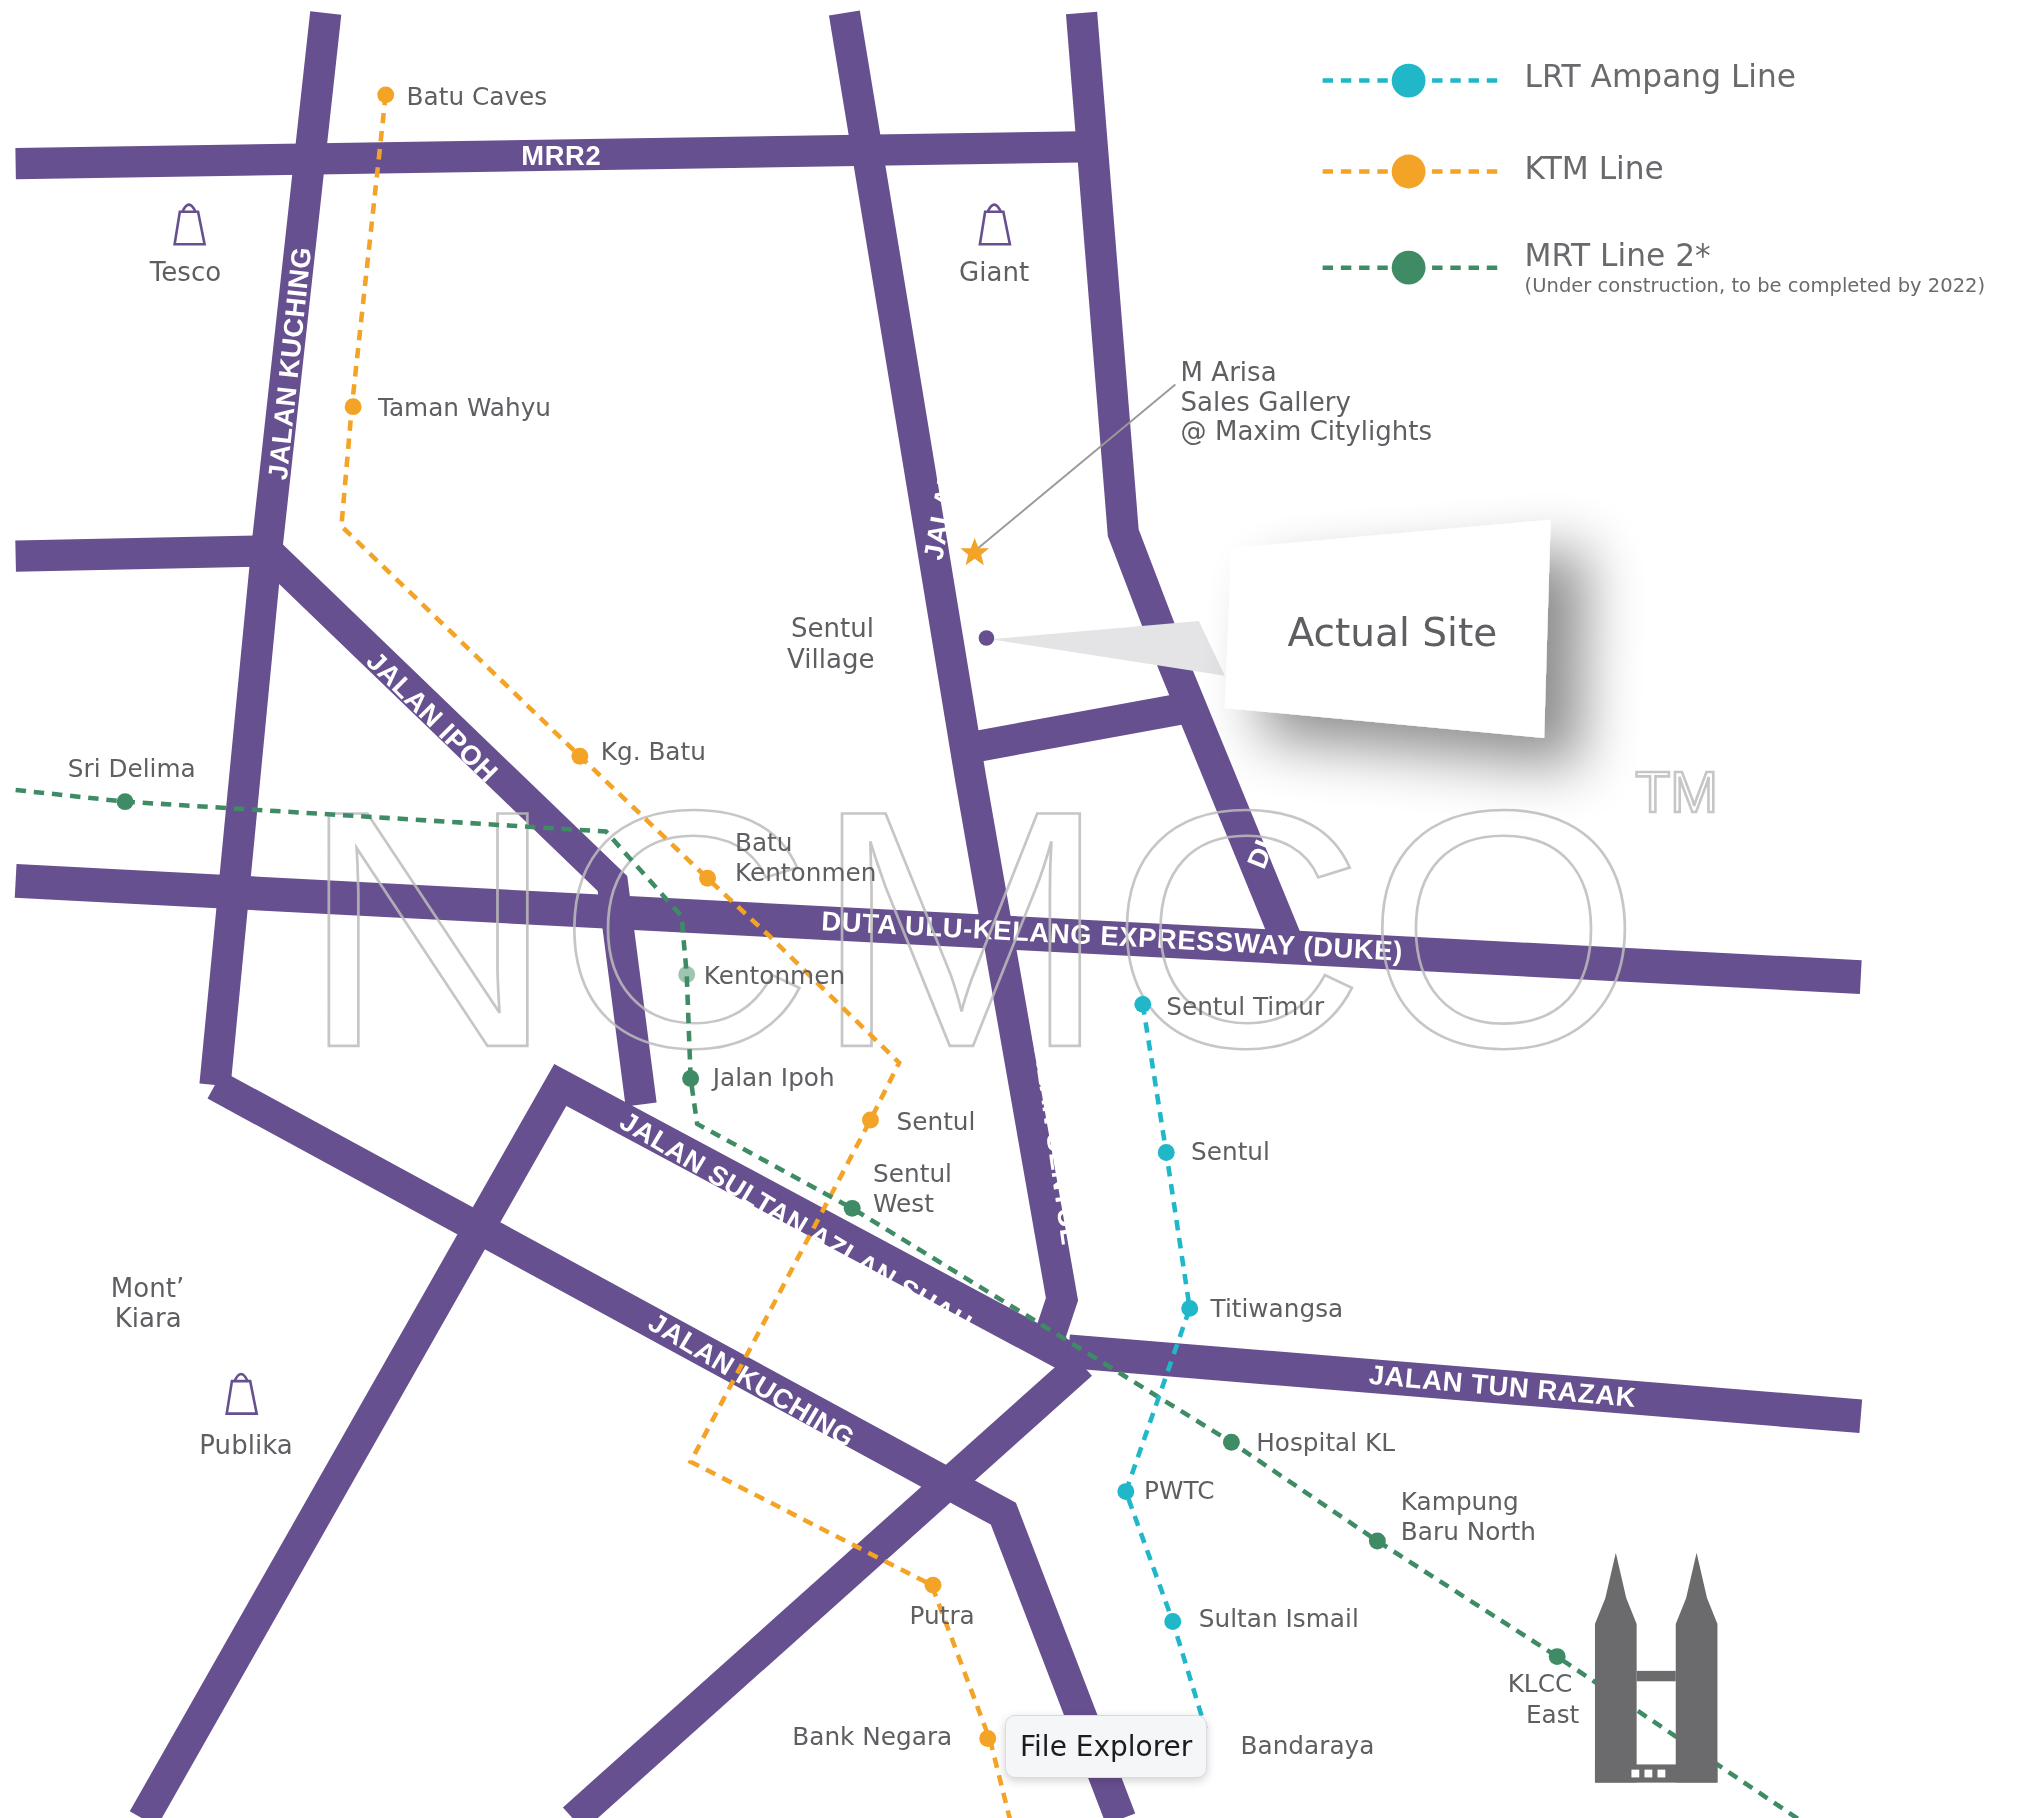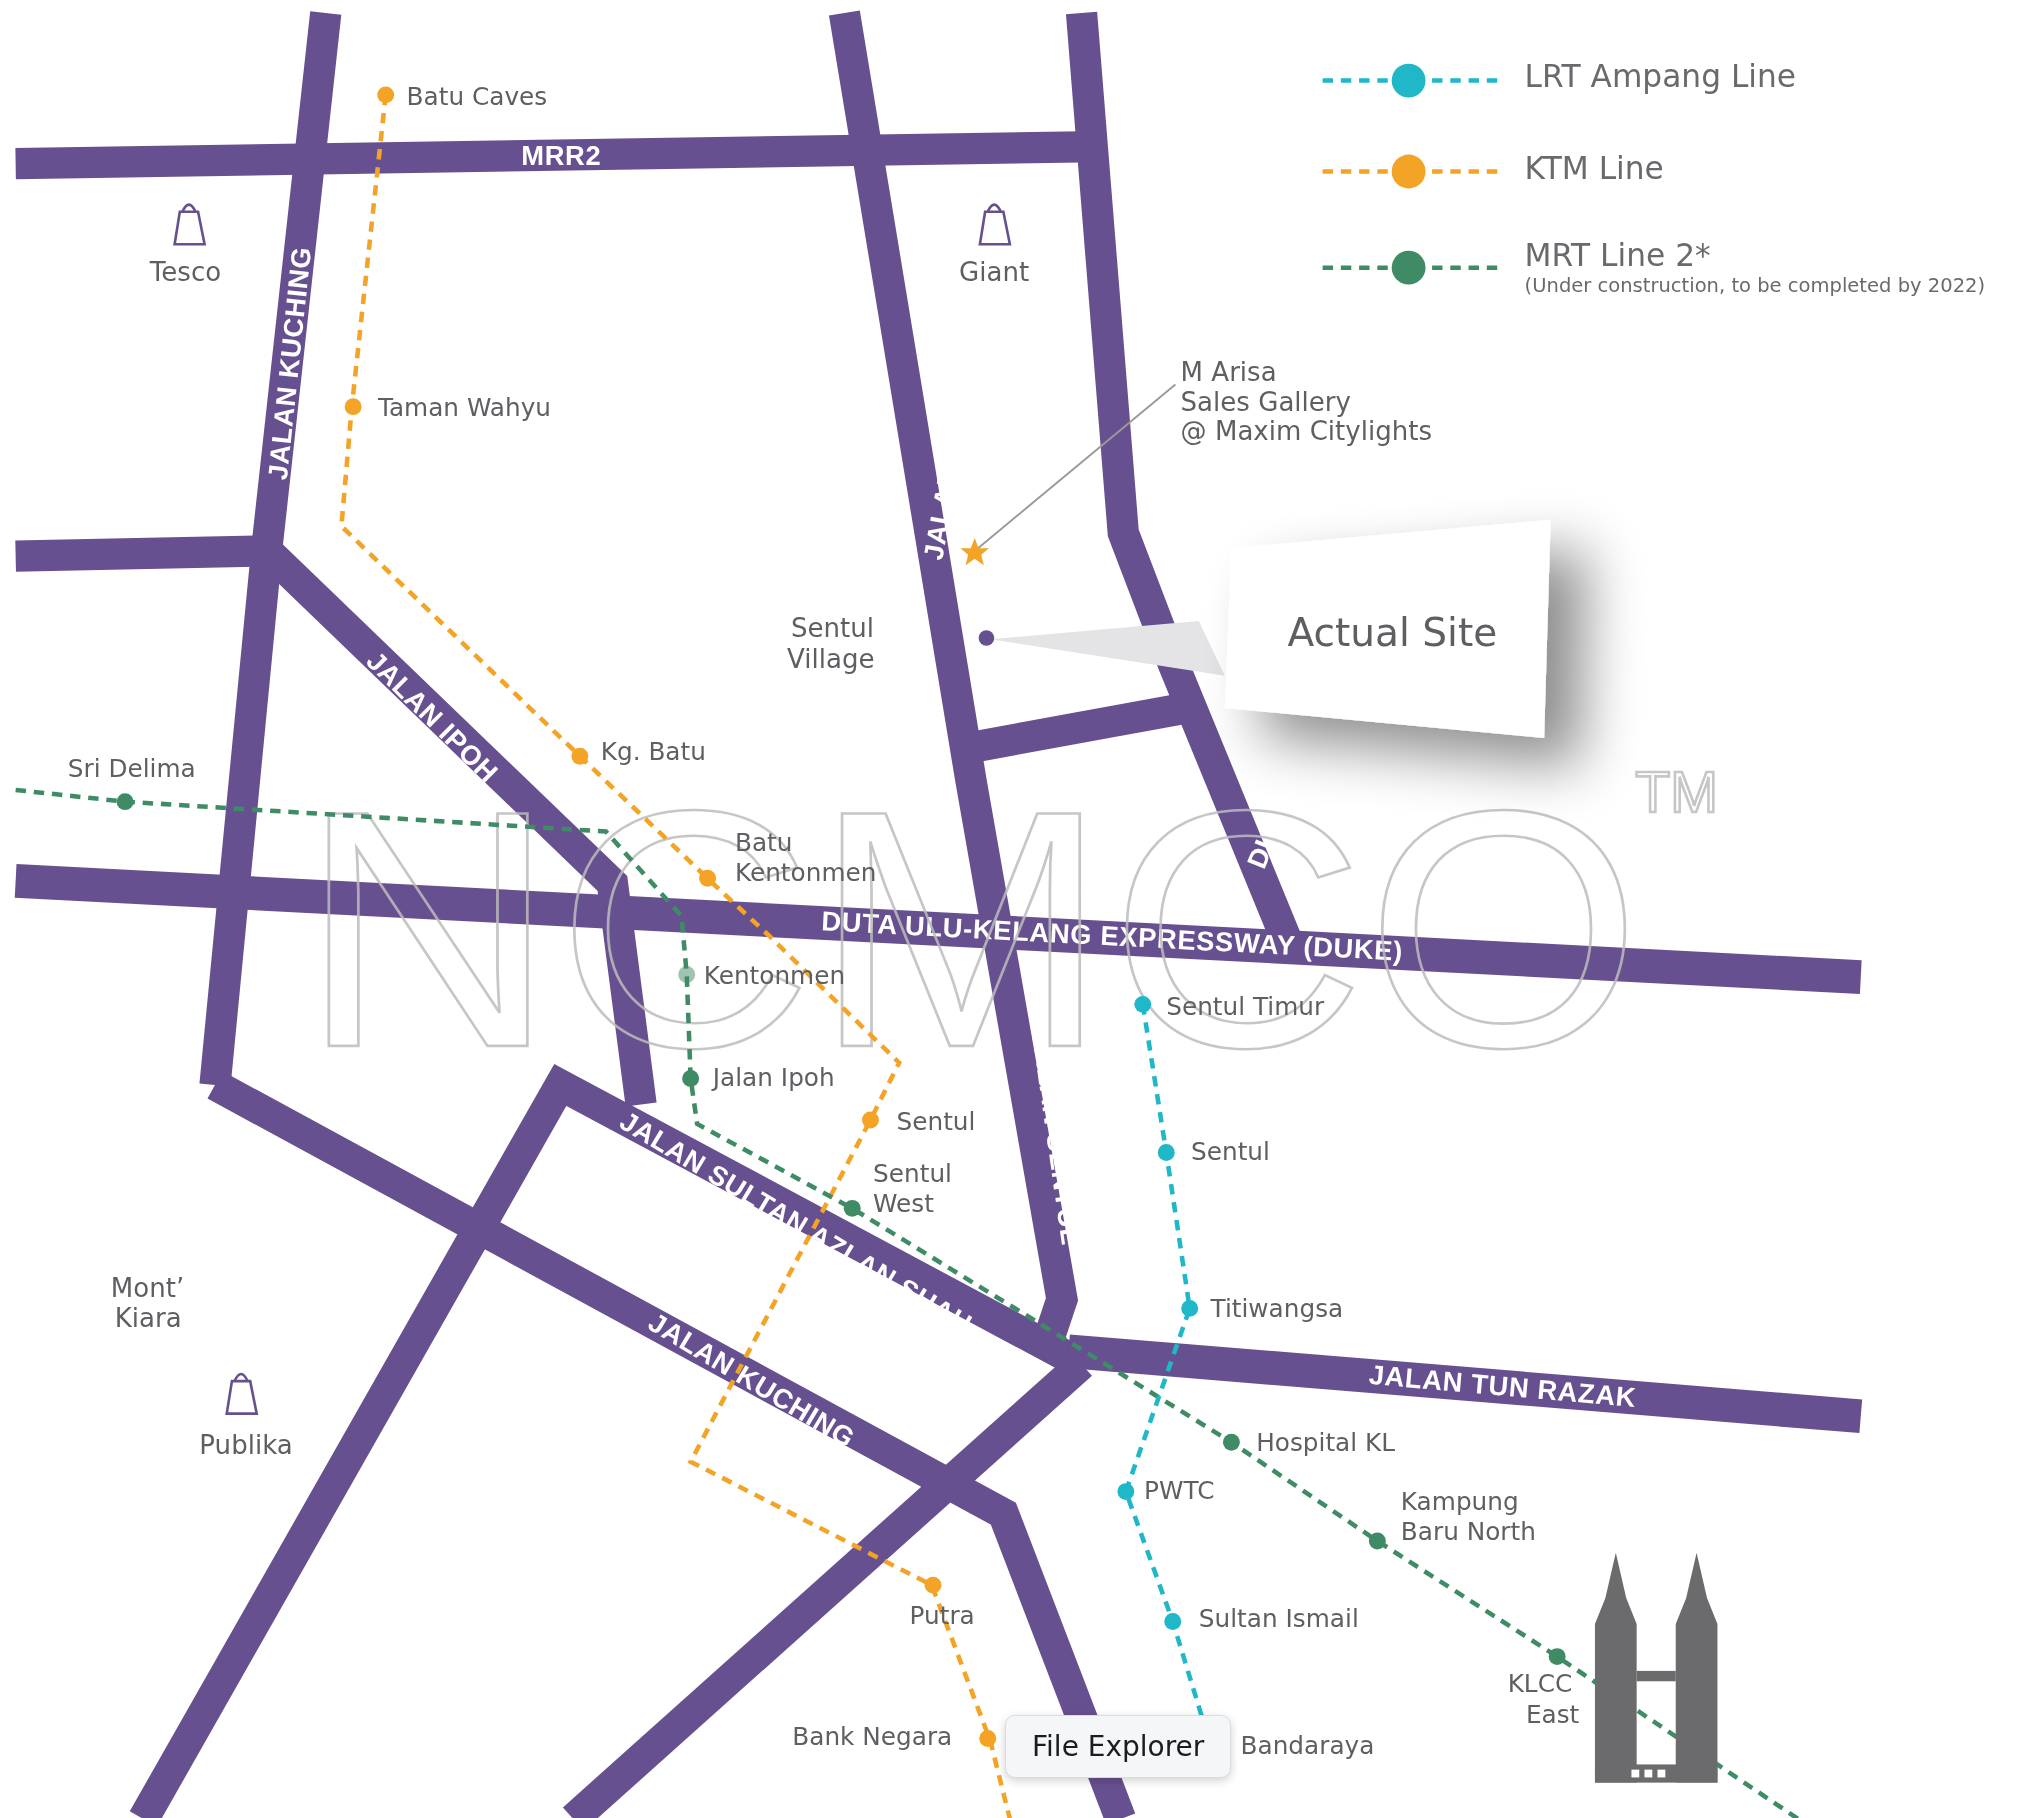--- a/index.html
+++ b/index.html
@@ -10,21 +10,21 @@
   .stn-label { fill:#5f5f63; font-family:"DejaVu Sans", sans-serif; font-size:19px; }
   .poi-label { fill:#5f5f63; font-family:"DejaVu Sans", sans-serif; font-size:20px; }
   .legend-label { fill:#6a6a6e; font-family:"DejaVu Sans", sans-serif; font-size:24px; }
   .legend-sub { fill:#6a6a6e; font-family:"DejaVu Sans", sans-serif; font-size:15px; }
   .lrt { stroke:#20b8c9; }
   .ktm { stroke:#f3a325; }
   .mrt { stroke:#3f8b66; }
   .rail { fill:none; stroke-width:3.5; stroke-dasharray:8 6; }
   .wm-text { fill:none; stroke:#bdbdbd; stroke-width:2; font-family:"Liberation Sans", sans-serif; font-size:260px; opacity:0.85; }
   .tooltip {
-    position:absolute; left:1005px; top:1715px; padding:14px 26px;
+    position:absolute; left:1005px; top:1715px; padding:14px 14px;
     background:#f5f6f8; border:1px solid #d9dbe0; border-radius:10px;
     box-shadow:0 3px 10px rgba(0,0,0,0.18);
     font-family:"DejaVu Sans", sans-serif; font-size:28px; color:#1c1c1c;
   }
 </style>
 </head>
 <body>
 
 <svg id="map" viewBox="0 0 1564 1400" preserveAspectRatio="none" xmlns="http://www.w3.org/2000/svg">
   <defs>

